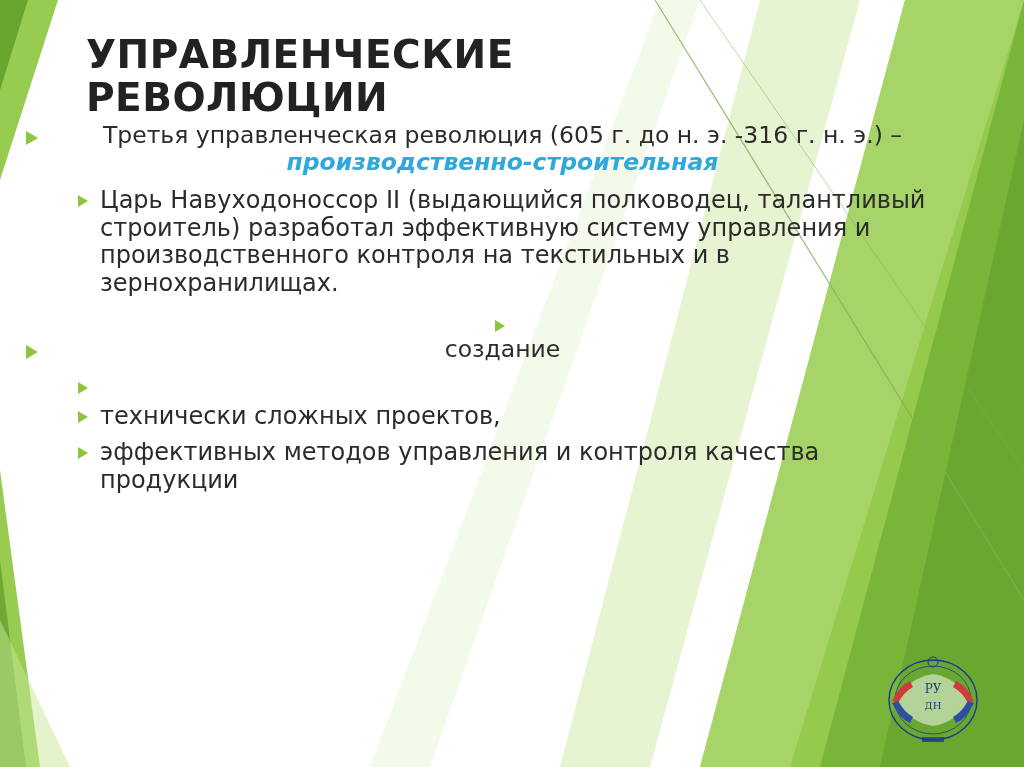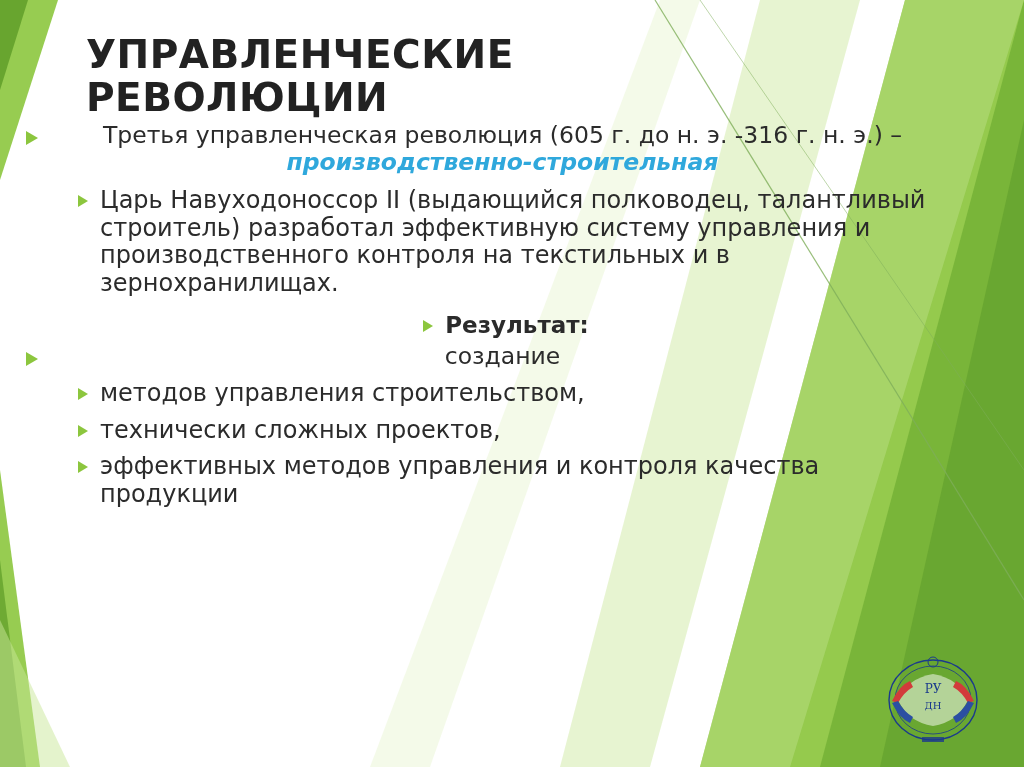--- a/index.html
+++ b/index.html
@@ -156,33 +156,31 @@
       <div class="lvl2">
         <span class="bullet bullet-l2"></span>
         <div class="txt-l2">Царь Навуходоноссор II (выдающийся полководец, талантливый строитель) разработал эффективную систему управления и производственного контроля на текстильных и в зернохранилищах.</div>
       </div>
 
       <div class="spacer-sm"></div>
 
 
       <div class="lvl2 centered-row">
         <span class="bullet bullet-l2"></span>
-        <div class="txt-l2">Результат:</div>
       </div>
 
       <div class="lvl1">
         <span class="bullet bullet-l1"></span>
         <div class="txt-l1">создание</div>
       </div>
 
       <div class="spacer-sm"></div>
 
       <div class="lvl2">
         <span class="bullet bullet-l2"></span>
-        <div class="txt-l2">методов управления строительством,</div>
       </div>
 
       <div class="spacer-sm"></div>
 
       <div class="lvl2">
         <span class="bullet bullet-l2"></span>
         <div class="txt-l2">технически сложных проектов,</div>
       </div>
 
       <div class="spacer-sm"></div>

